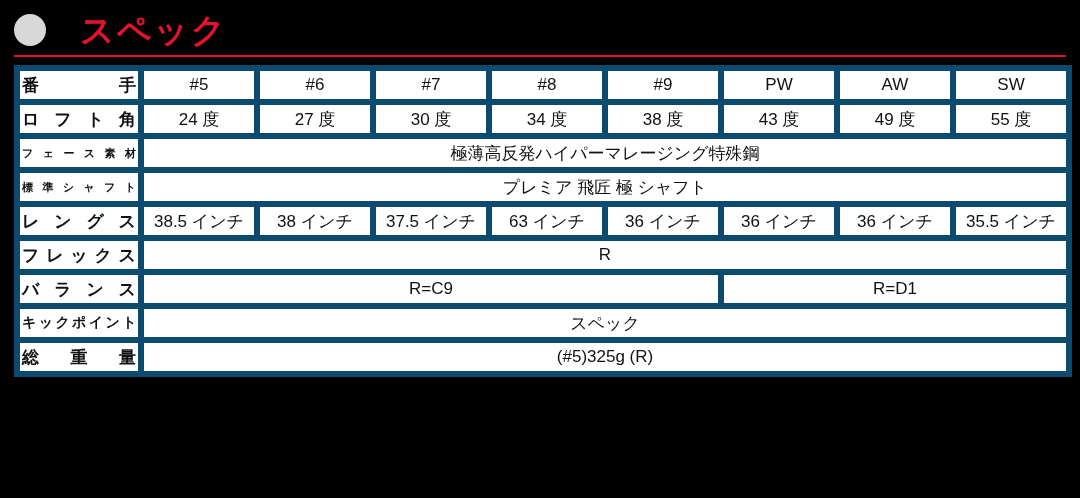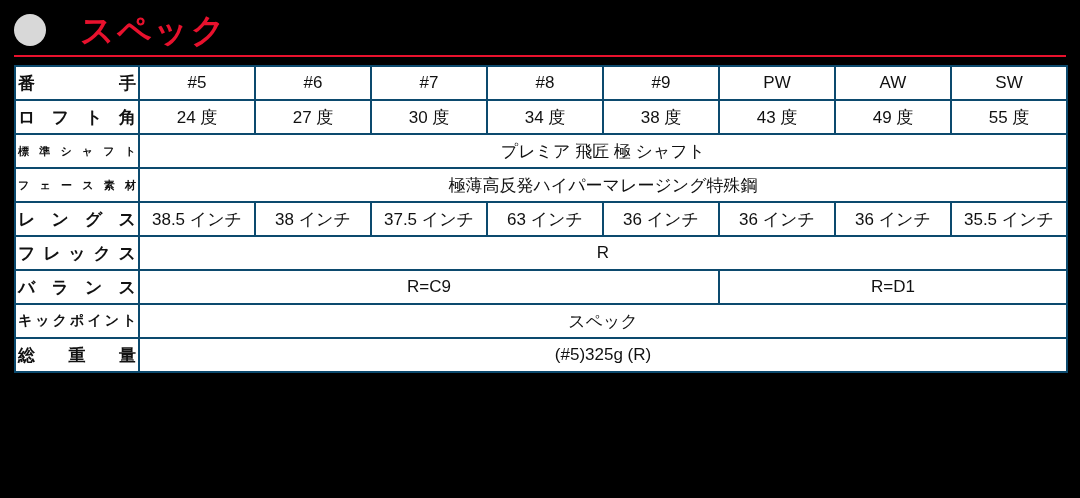--- a/index.html
+++ b/index.html
@@ -60,21 +60,21 @@
     margin: 5px 14px 0 14px;
     background: #ffffff;
   }
   table.spec {
     border-collapse: collapse;
     width: 1052px;
     table-layout: fixed;
     background: #ffffff;
   }
   table.spec td {
-    border: 2px solid #0c4a6e;
+    border: 6px solid #0c4a6e;
     height: 34px;
     text-align: center;
     vertical-align: middle;
     font-size: 17px;
     color: #111111;
     padding: 0 2px;
     box-sizing: border-box;
     overflow: hidden;
     white-space: nowrap;
   }
@@ -152,27 +152,27 @@
         <td class="num">30 度</td>
         <td class="num">34 度</td>
         <td class="num">38 度</td>
         <td class="num">43 度</td>
         <td class="num">49 度</td>
         <td class="num">55 度</td>
       </tr>
 
 
       <tr>
+        <td class="rowhead tight">フェース素材</td>
+        <td colspan="8">極薄高反発ハイパーマレージング特殊鋼</td>
+      </tr>
+
+      <tr>
         <td class="rowhead tight">標準シャフト</td>
         <td colspan="8">プレミア 飛匠 極 シャフト</td>
-      </tr>
-
-      <tr>
-        <td class="rowhead tight">フェース素材</td>
-        <td colspan="8">極薄高反発ハイパーマレージング特殊鋼</td>
       </tr>
 
       <tr>
         <td class="rowhead">レ ン グ ス</td>
         <td class="small">38.5 インチ</td>
         <td class="small">38 インチ</td>
         <td class="small">37.5 インチ</td>
         <td class="small">63 インチ</td>
         <td class="small">36 インチ</td>
         <td class="small">36 インチ</td>

